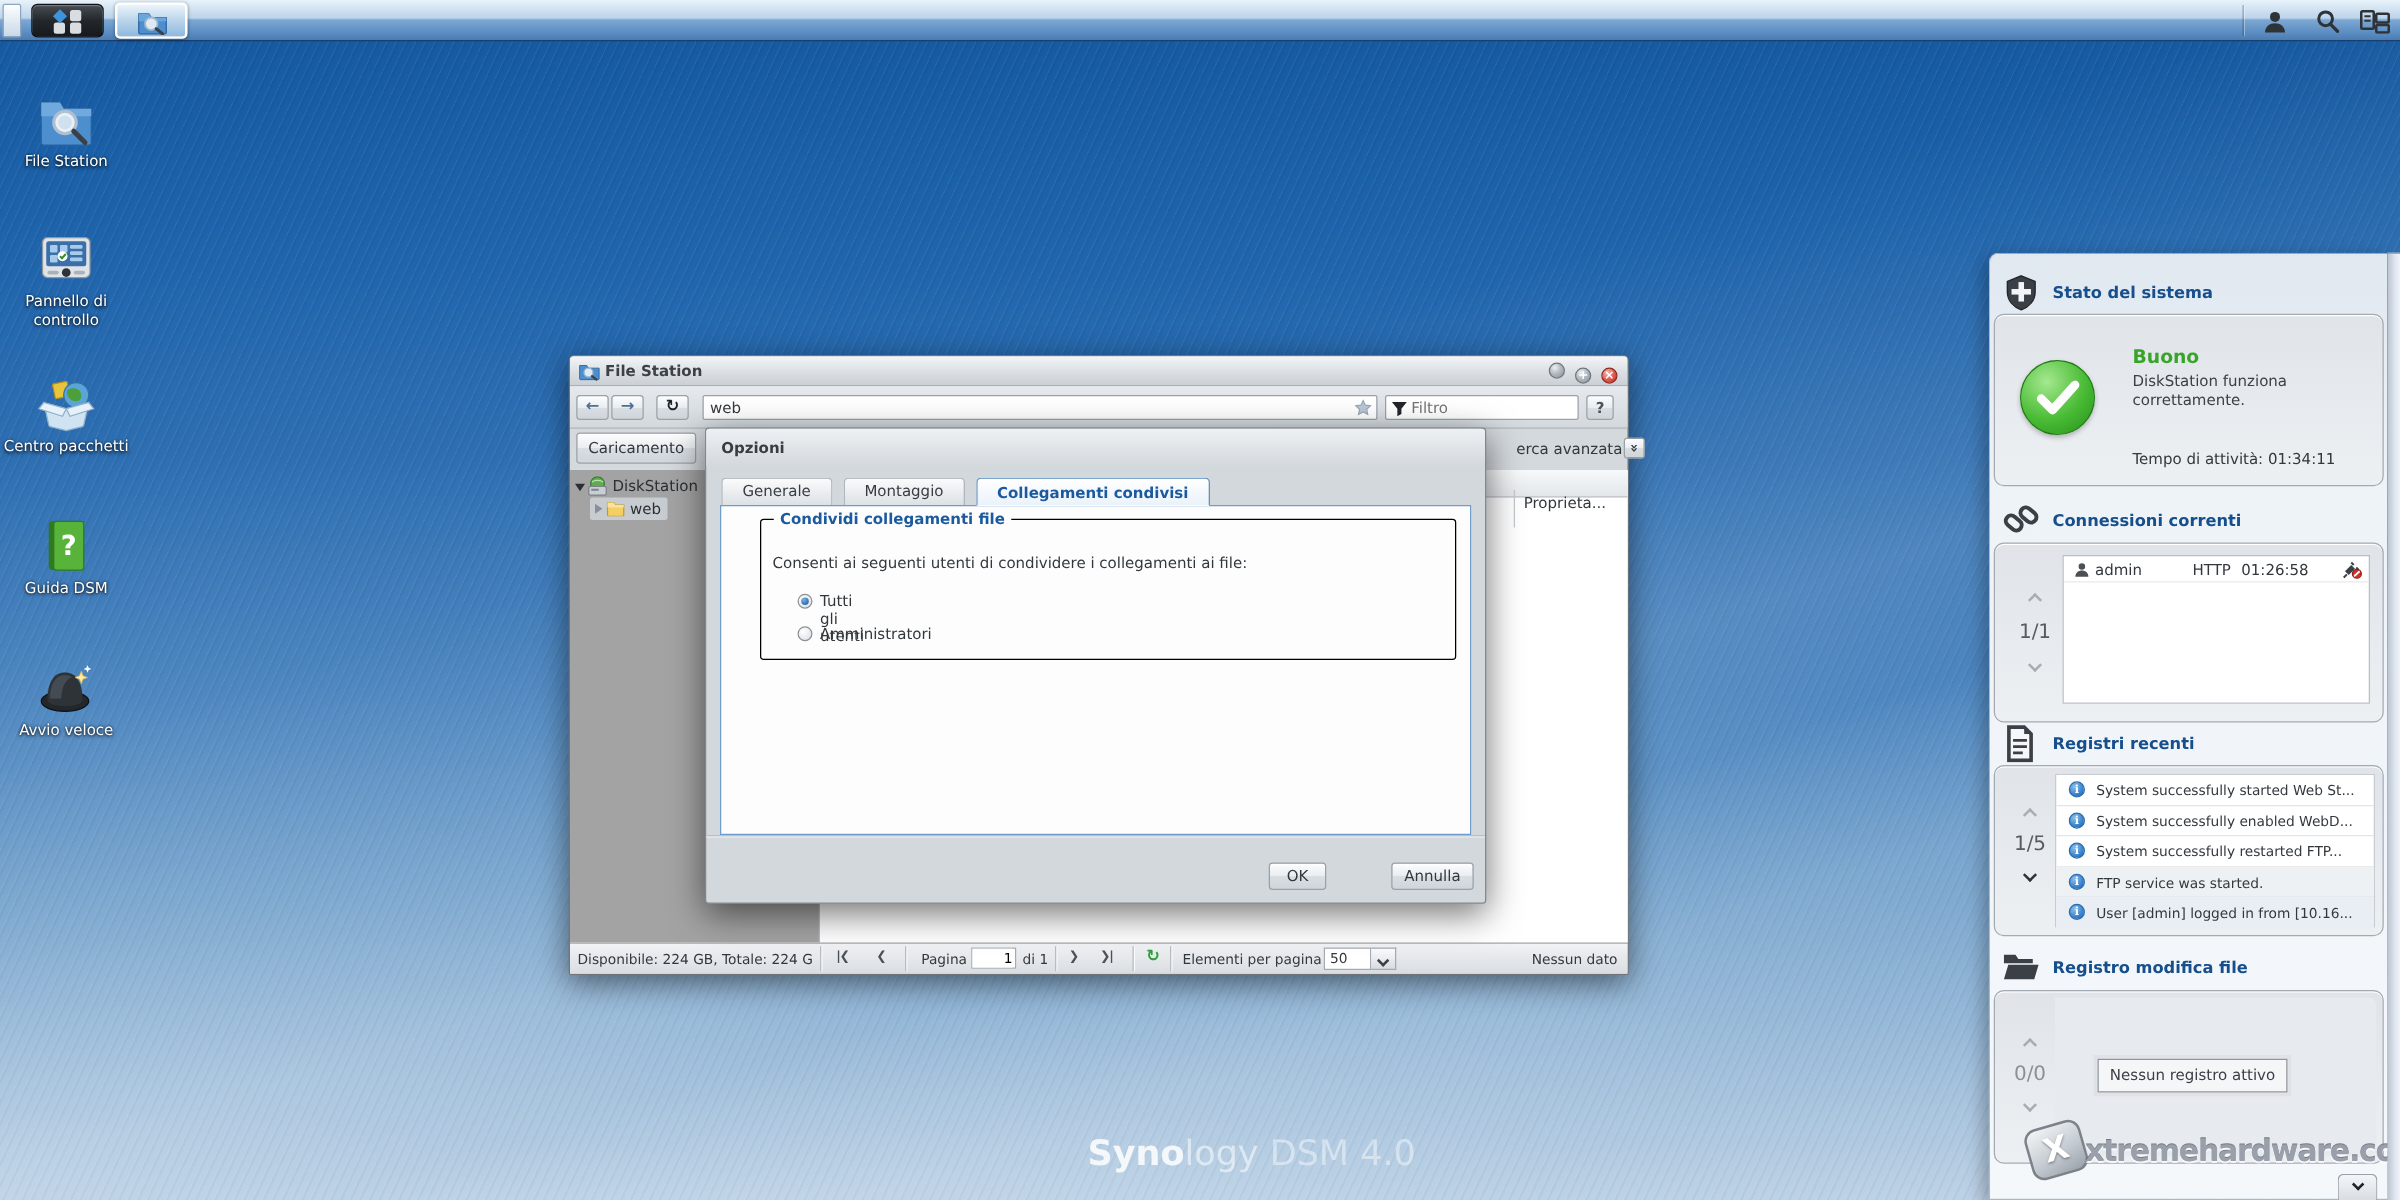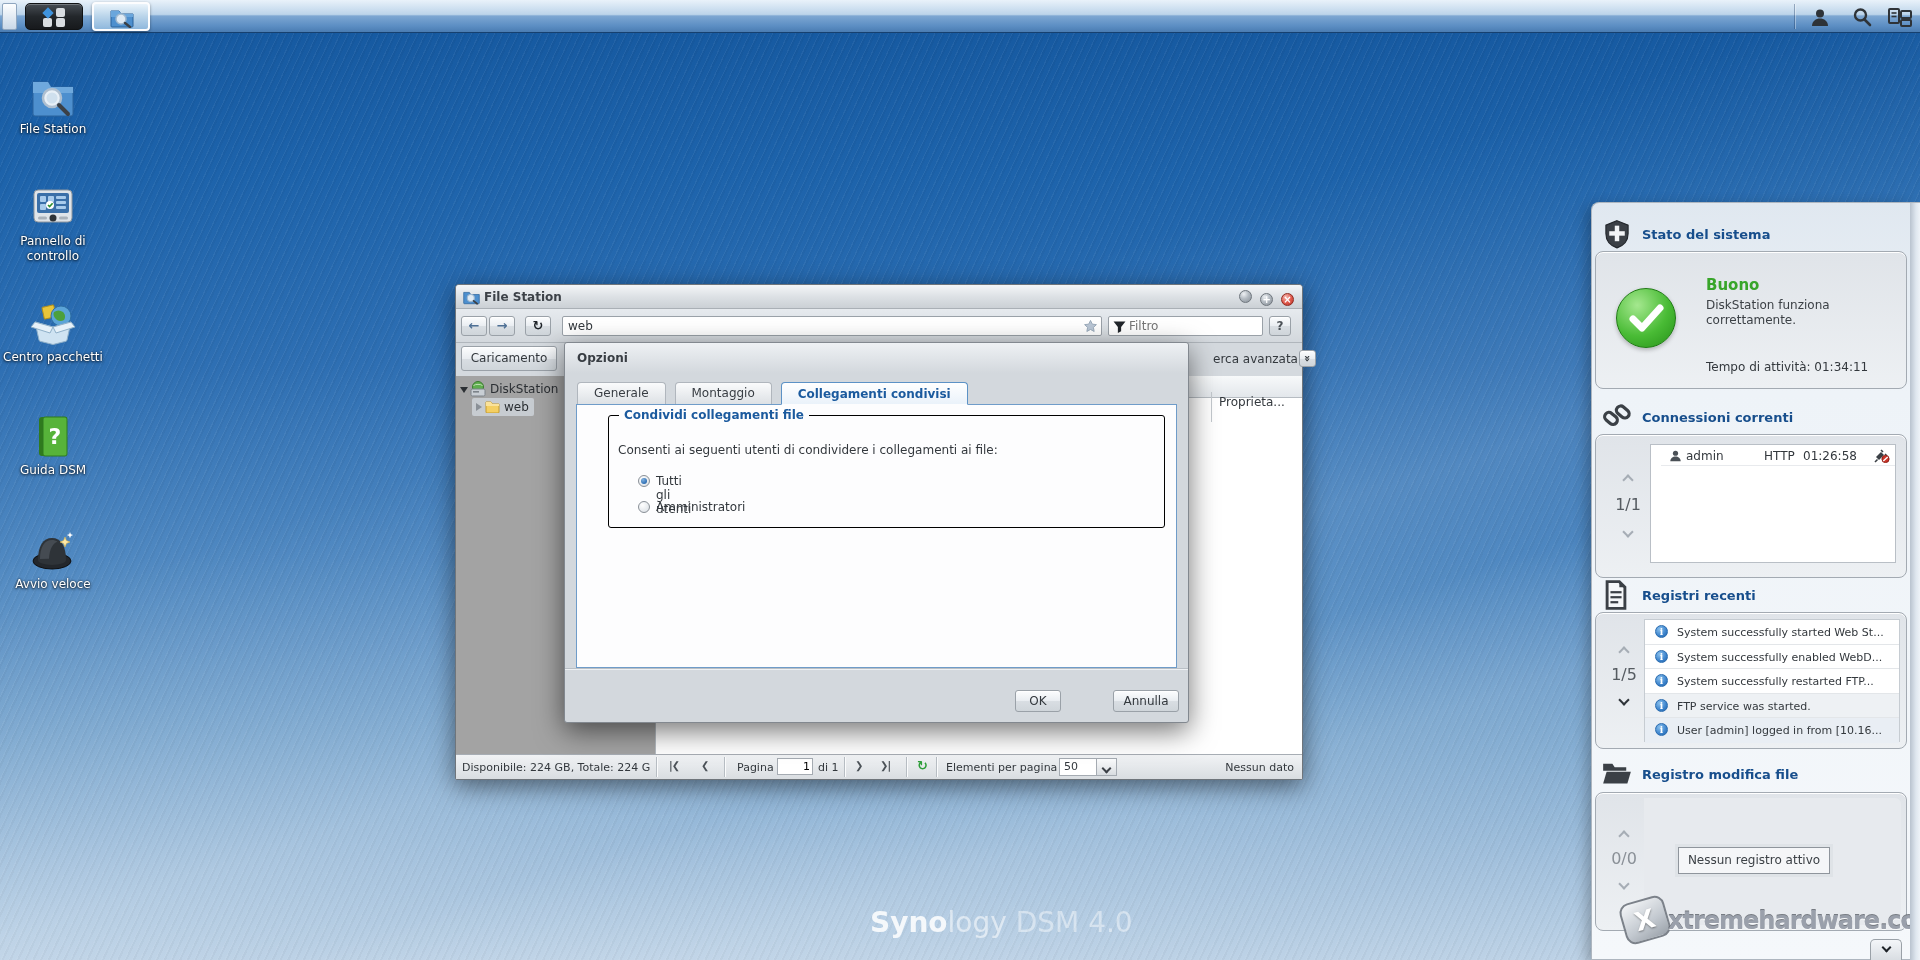--- a/index.html
+++ b/index.html
@@ -125,21 +125,21 @@
   .sb-h .htxt { position:absolute; left:50px; top:8px; font-size:13px; font-weight:bold; color:#174e8c; }
   .sb-box { position:absolute; left:3px; width:312px; border:1px solid #a3aab2; border-radius:8px;
     background:linear-gradient(180deg,#e0e4e9 0%,#edf0f3 100%); box-shadow:inset 0 1px 0 #fff; }
   .pager { position:absolute; left:14px; width:36px; text-align:center; color:#555b61; font-size:16px; }
   .pchev { display:inline-block; width:8px; height:8px; border-left:2px solid #a6adb5; border-bottom:2px solid #a6adb5; }
   .pchev.up { transform:rotate(135deg); }
   .pchev.down { transform:rotate(-45deg); }
   .pchev.dark { border-color:#2e3338; }
   .greencircle { position:absolute; left:20px; top:36px; width:60px; height:60px; border-radius:50%;
     background:radial-gradient(circle at 35% 28%, #a5e88f 0%, #49bb35 55%, #259018 100%); border:1px solid #1f7a14; box-shadow:0 2px 4px rgba(0,0,0,.25); }
-  .conn-list { position:absolute; left:54px; top:9px; right:10px; bottom:14px; background:#fff; border:1px solid #b9bfc6;padding-left:10px; }
+  .conn-list { position:absolute; left:54px; top:9px; right:10px; bottom:14px; background:#fff; border:1px solid #b9bfc6; }
   .conn-row { position:relative; height:21px; border-bottom:1px solid #e8eaed; }
   .log-list { position:absolute; left:48px; top:6px; right:6px; bottom:6px; background:#fff; border:1px solid #c6ccd2; }
   .log-row { position:relative; height:24.5px; border-bottom:1px solid #e3e6e9; font-size:11px; color:#33383d; }
   .log-row .itxt { position:absolute; left:32px; top:6px; white-space:nowrap; overflow:hidden; right:2px; }
   .info-ic { position:absolute; left:10px; top:5px; width:13px; height:13px; border-radius:50%; border:1px solid #2a6cb0;
     background:radial-gradient(circle at 35% 30%, #8cc2ee 0%, #3c83cc 60%, #2261a2 100%);
     color:#fff; font-size:9px; font-weight:bold; text-align:center; line-height:12px; font-family:"DejaVu Serif",serif; }
   .empty-area { position:absolute; left:48px; top:5px; right:5px; bottom:5px; background:#e7eaee; border-radius:0 6px 6px 0; }
   .emptybtn { position:absolute; left:34px; top:49px; width:152px; height:27px; background:#f5f6f8; border:1px solid #8f959c;
     box-shadow:0 0 0 3px #dfe3e7; text-align:center; line-height:25px; color:#3c4146; }

